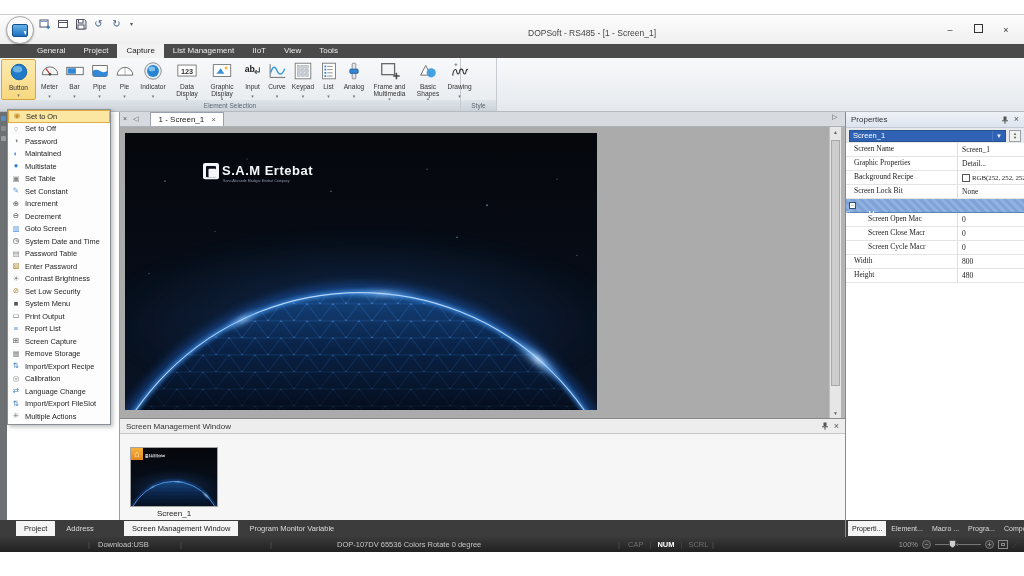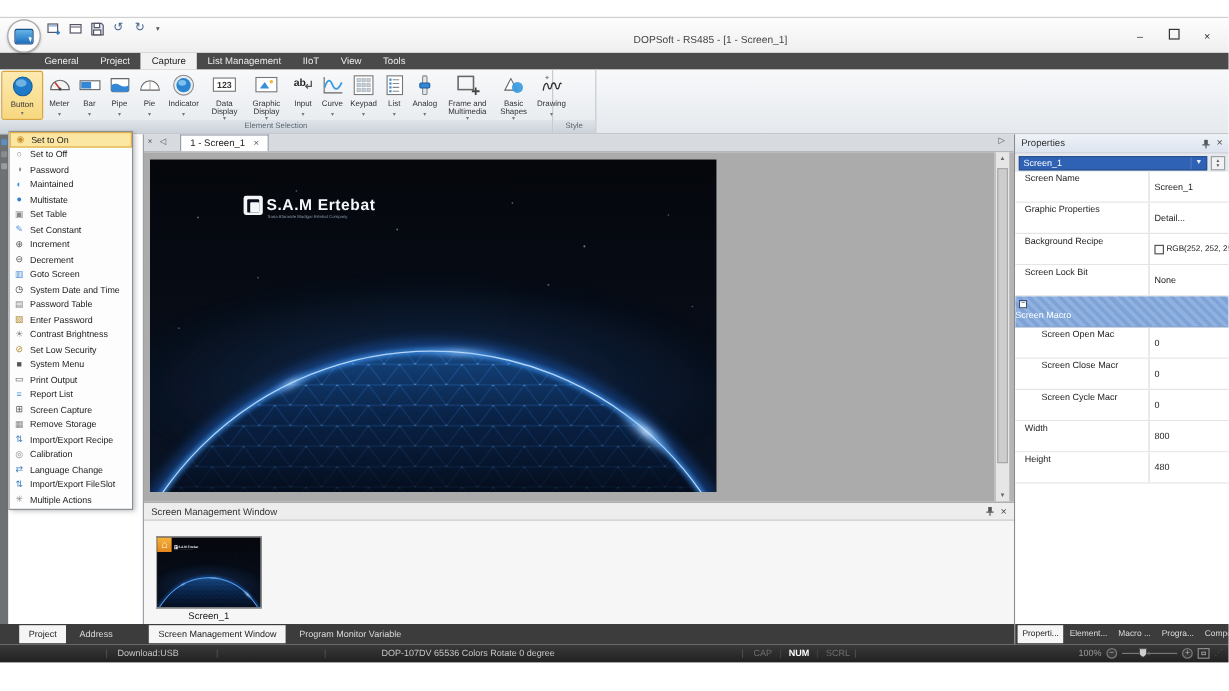--- a/index.html
+++ b/index.html
@@ -93,21 +93,21 @@
   
   #props{left:845px;top:112px;width:179px;height:425px;background:#eff0f2;border-left:1px solid #8a8a8a;box-sizing:border-box;}
   .p-title{height:15px;background:linear-gradient(#eef2f8,#dde4ef);border-bottom:1px solid #c3cad4;display:flex;align-items:center;padding:0 5px;}
   .p-title .t{font-size:8px;color:#333;}
   .p-selector{height:16px;display:flex;align-items:center;padding:1px 3px;gap:3px;background:#e7e9ec;border-bottom:1px solid #c9c9c9;box-sizing:border-box;}
   .combo{flex:1;height:12px;background:#2f62b5;border:1px solid #28528f;display:flex;box-sizing:border-box;}
   .combo .cv{color:#fff;font-size:7.5px;line-height:10px;padding-left:3px;flex:1;}
   .combo-caret{color:#e8f0fa;font-size:6px;line-height:10px;padding:0 3px;border-left:1px solid #4b77c2;}
   .spinner{width:12px;height:12px;background:#f2f2f2;border:1px solid #99a0a8;box-sizing:border-box;display:flex;flex-direction:column;align-items:center;justify-content:center;font-size:4px;color:#555;line-height:4px;}
   .p-grid{position:absolute;top:31px;left:0;right:0;bottom:17px;background:#fff;overflow:hidden;}
-  .prow{display:flex;height:26px;border-bottom:1px solid #e4e4e4;background:#fff;box-sizing:border-box;}
+  .prow{display:flex;height:14px;border-bottom:1px solid #e4e4e4;background:#fff;box-sizing:border-box;font-family:Liberation Serif, serif;}
   .plabel{width:112px;font-size:7.5px;color:#222;line-height:12px;padding-left:8px;box-sizing:border-box;border-right:1px solid #ddd;overflow:hidden;white-space:nowrap;}
   .plabel.ind{padding-left:22px;}
   .pvalue{flex:1;font-size:7.5px;color:#222;line-height:12px;padding-left:4px;display:flex;align-items:center;gap:2px;overflow:hidden;white-space:nowrap;}
   .pvalue.small{font-size:6.8px;}
   .swatch{width:8px;height:8px;border:1px solid #555;flex:0 0 auto;box-sizing:border-box;}
   .prow.sec{background:repeating-linear-gradient(45deg,#7fa3d6 0 3px,#8fb2e0 3px 6px);border-bottom:1px solid #5d83b8;flex-direction:column;}
   .sec-box{width:7px;height:7px;background:#fff;border:1px solid #33527c;font-size:6px;line-height:5px;text-align:center;color:#333;margin:2.5px 3px 0 3px;box-sizing:border-box;}
   .sec-label{font-size:7.5px;color:#fff;line-height:12px;}
   #prop-tabs{position:absolute;left:0;bottom:0;width:100%;height:17px;background:#3c3c3c;display:flex;padding:1px 0 0 2px;box-sizing:border-box;}
   #prop-tabs .btab{padding:0 4px;font-size:7px;margin-right:1px;}
@@ -700,21 +700,21 @@
         <div class="btab">Progra...</div>
         <div class="btab">Compo...</div>
       </div>
   </div>
 
   <div id="statusbar" class="abs">
     <span class="abs ssep" style="left:88px">|</span>
     <span id="sb-download" class="abs" style="left:98px">Download:USB</span>
     <span class="abs ssep" style="left:180px">|</span>
     <span class="abs ssep" style="left:270px">|</span>
-    <span id="sb-device" class="abs" style="left:318px">DOP-107DV 65536 Colors Rotate 0 degree</span>
+    <span id="sb-device" class="abs" style="left:337px">DOP-107DV 65536 Colors Rotate 0 degree</span>
     <span class="abs ssep" style="left:618px">|</span>
     <span id="kbd-indicators" class="abs" style="left:628px">
         <span class="kind">CAP</span>
         <span class="ksep">|</span>
         <span class="kind active">NUM</span>
         <span class="ksep">|</span>
         <span class="kind">SCRL</span>
       </span>
     <span class="abs ssep" style="left:712px">|</span>
     <div id="zoom-cluster" class="abs">

